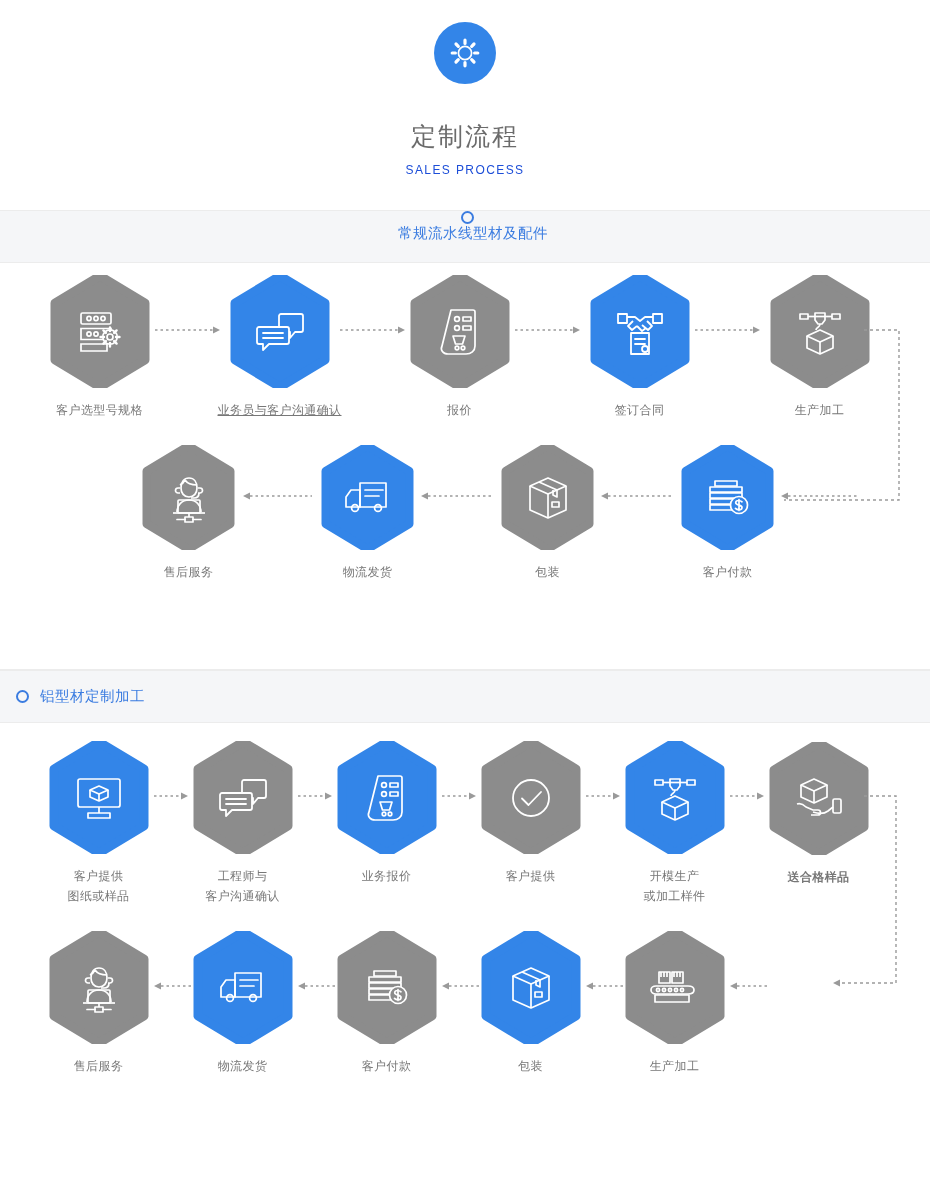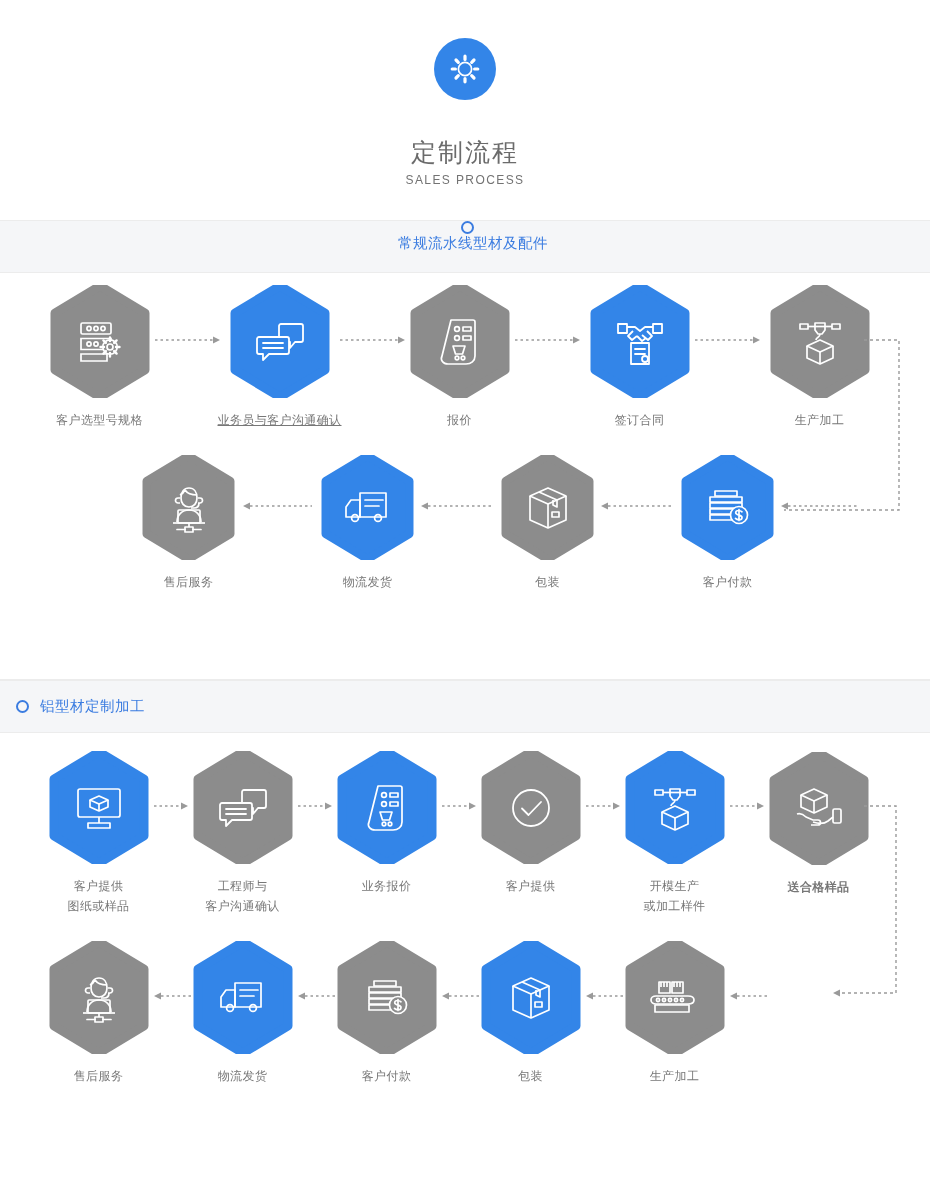--- a/index.html
+++ b/index.html
@@ -8,33 +8,33 @@
   body {
     width: 930px; height: 1189px;
     background: #ffffff;
     font-family: "Liberation Sans", "DejaVu Sans", sans-serif;
     color: #777;
     overflow: hidden;
   }
   .page { position: relative; width: 930px; height: 1189px; }
 
   
-  .hero { padding-top: 38px; text-align: center; }
+  .hero { padding-top: 22px; text-align: center; }
   .hero-badge {
     width: 62px; height: 62px; border-radius: 50%;
     background: #3385e8; margin: 0 auto;
     display: flex; align-items: center; justify-content: center;
   }
   .hero-title {
     margin-top: 36px;
     font-size: 25px; color: #6b6b6b; letter-spacing: 2px;
     font-weight: normal;
   }
   .hero-sub {
-    margin-top: 4px; font-size: 12px; color: #737373; letter-spacing: 1.4px;
+    margin-top: 10px; font-size: 12px; color: #1d4ed8; letter-spacing: 1.4px;
   }
 
   
   .sec-bar {
     height: 53px; background: #f5f6f8;
     border-top: 1px solid #ececec; border-bottom: 1px solid #ececec;
     display: flex; align-items: center; padding-left: 16px;
   }
   .sec-bar .ring {
     width: 13px; height: 13px; border-radius: 50%;

